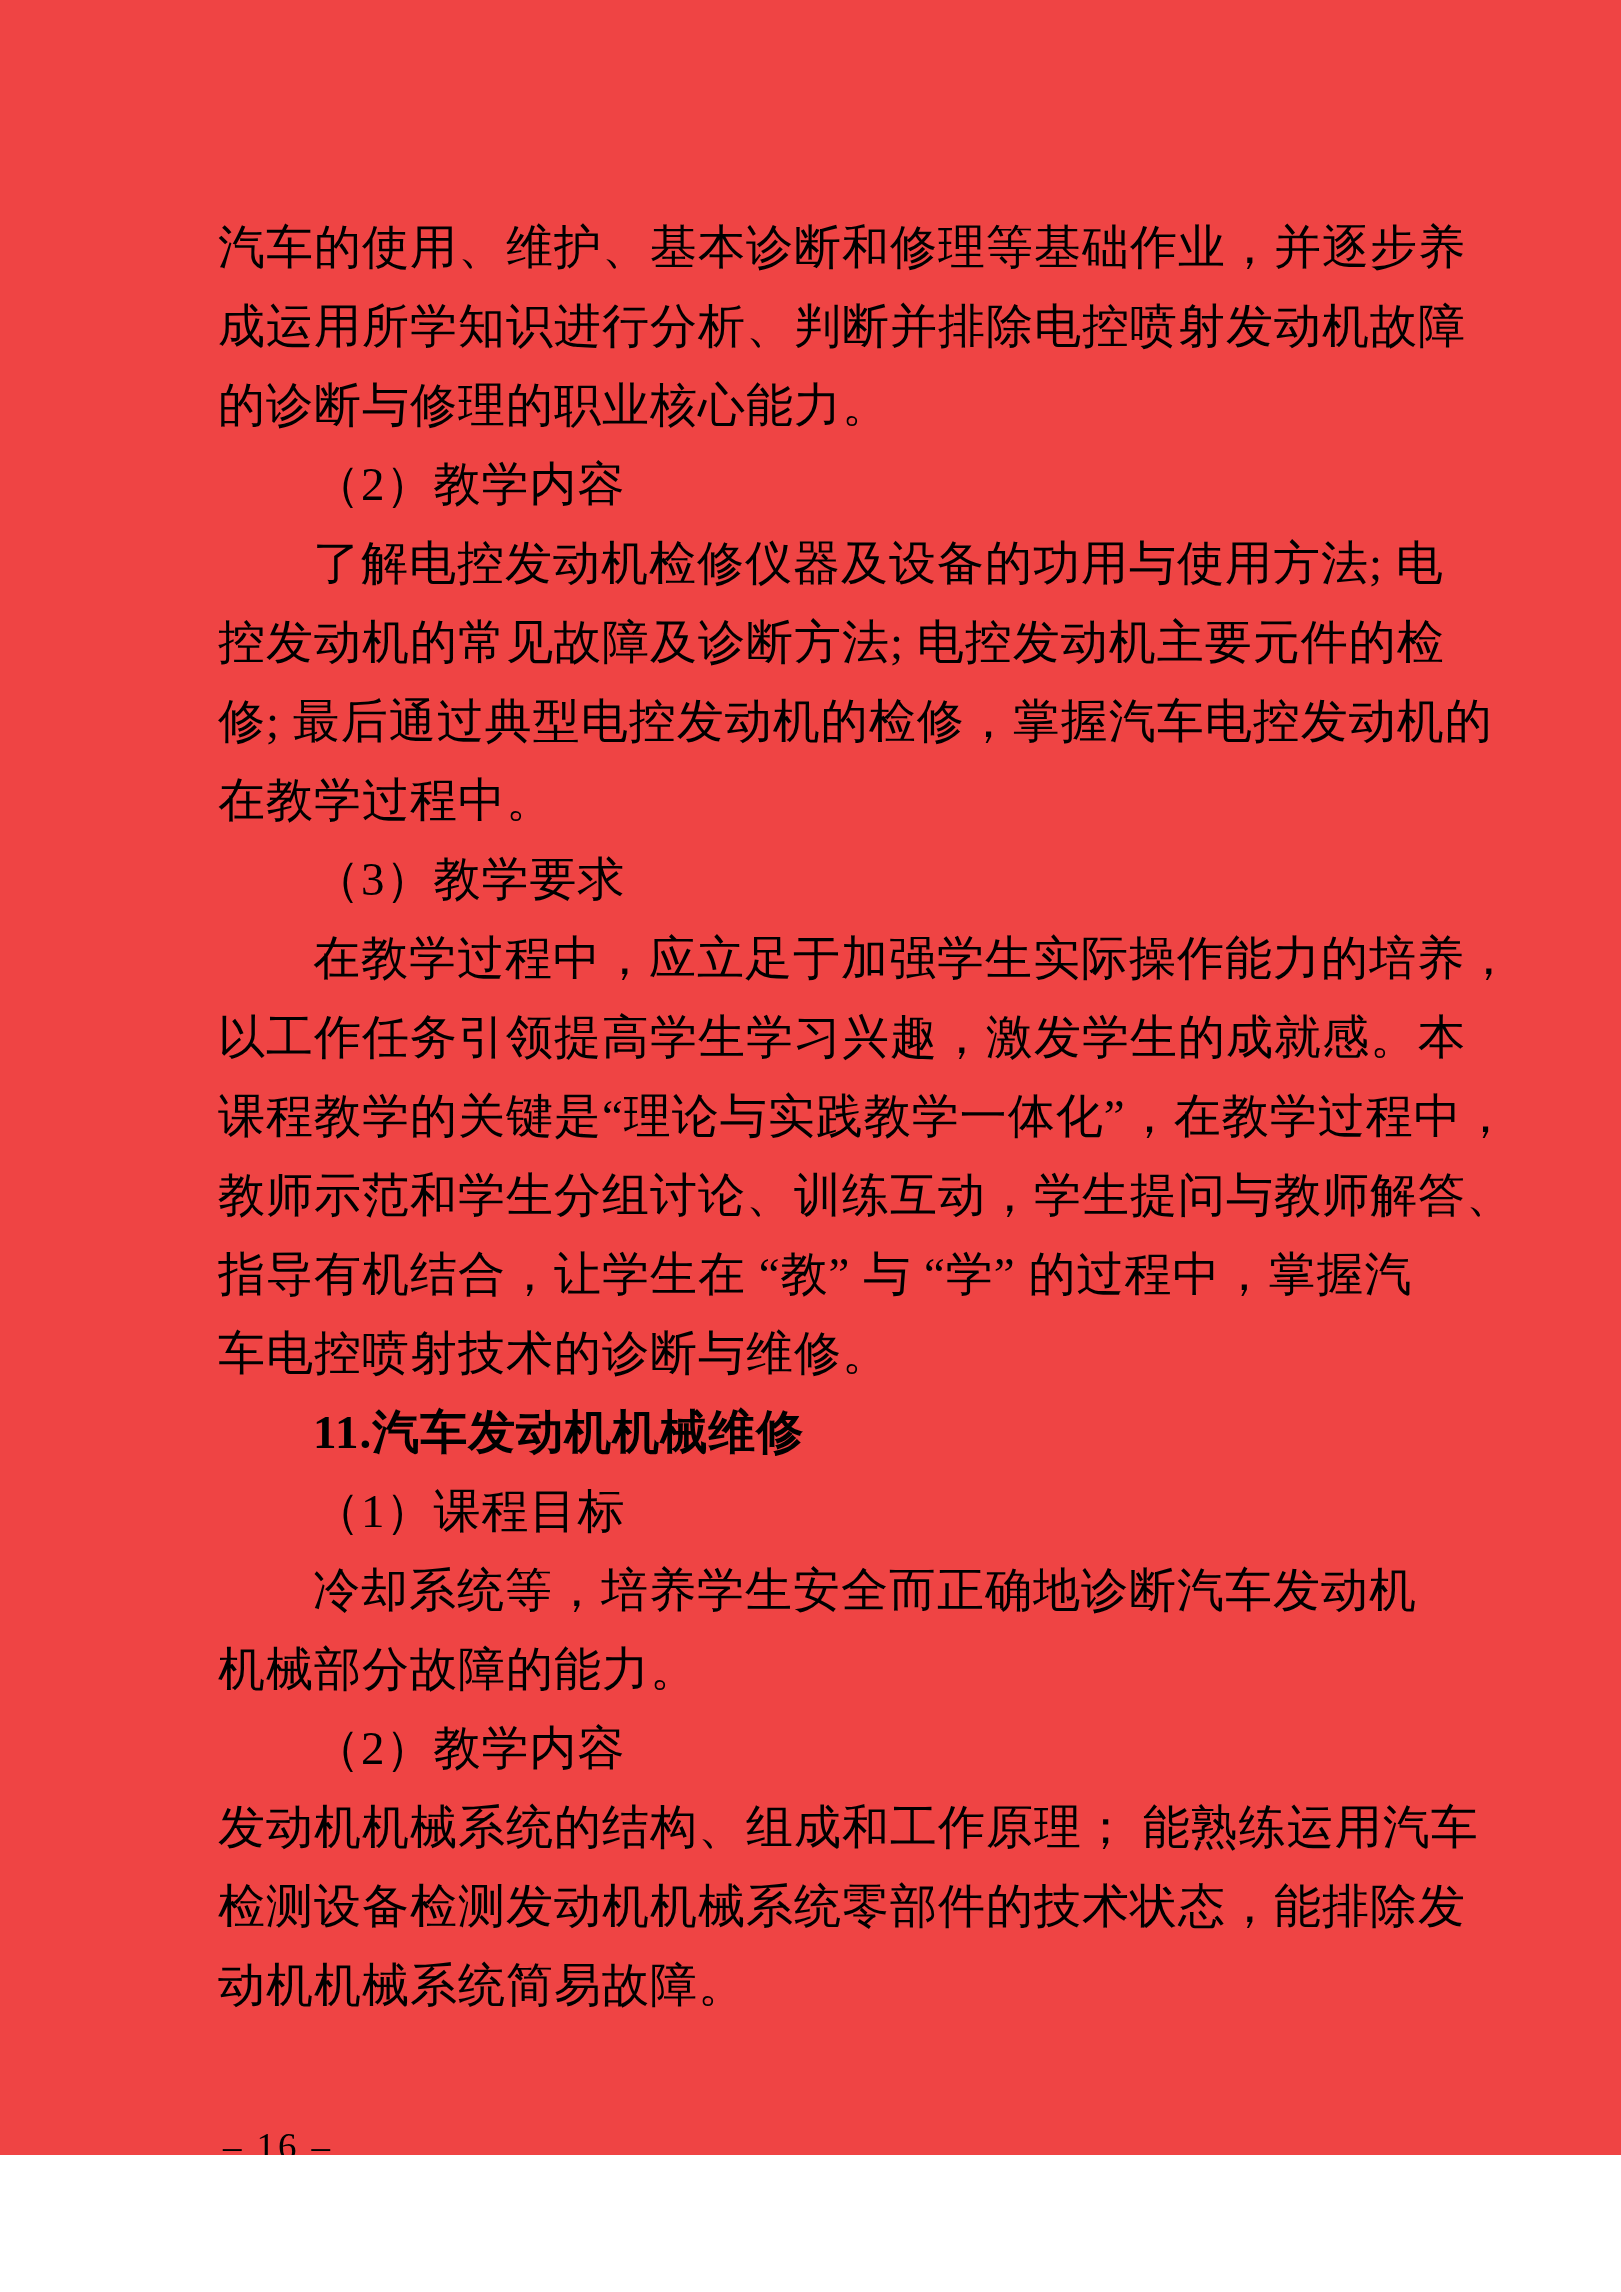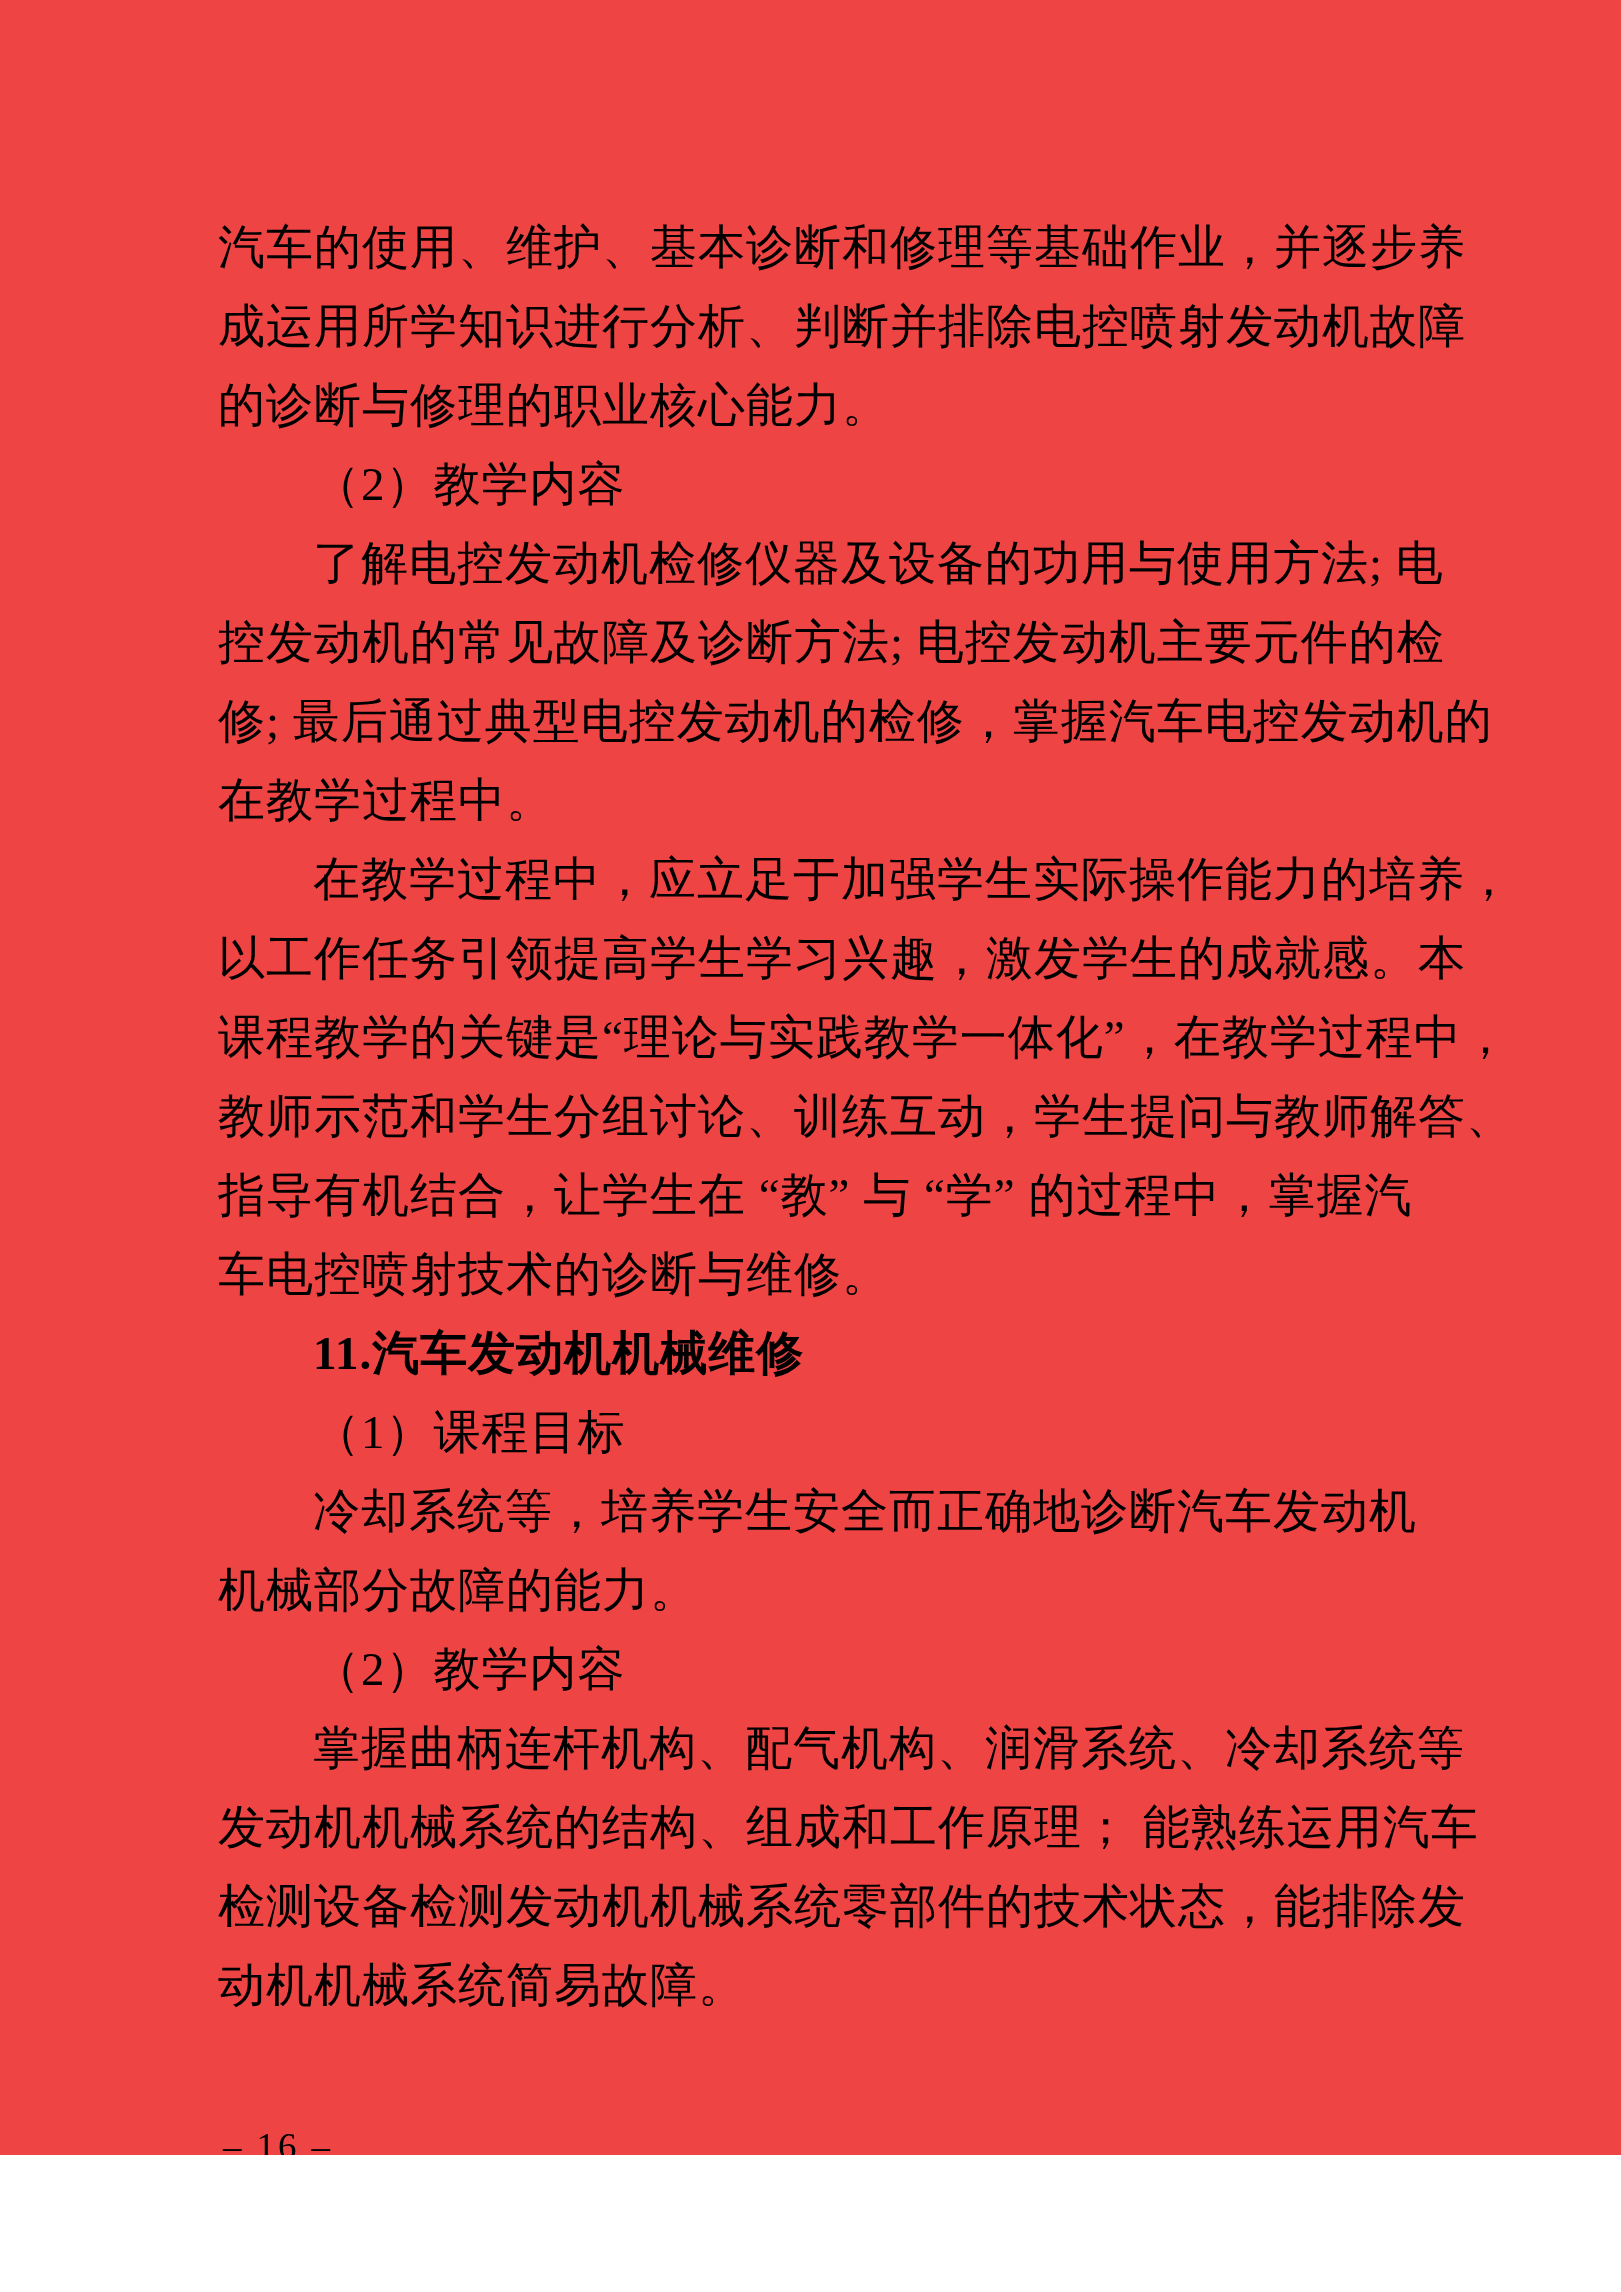--- a/index.html
+++ b/index.html
@@ -53,31 +53,31 @@
 <div class="page">
   <div class="text-block" id="text-block">
       <div class="line">汽车的使用、维护、基本诊断和修理等基础作业，并逐步养</div>
       <div class="line">成运用所学知识进行分析、判断并排除电控喷射发动机故障</div>
       <div class="line">的诊断与修理的职业核心能力。</div>
       <div class="line indent">（2）教学内容</div>
       <div class="line indent">了解电控发动机检修仪器及设备的功用与使用方法; 电</div>
       <div class="line">控发动机的常见故障及诊断方法; 电控发动机主要元件的检</div>
       <div class="line">修; 最后通过典型电控发动机的检修，掌握汽车电控发动机的</div>
       <div class="line">在教学过程中。</div>
+      <div class="line indent">（3）教学要求</div>
       <div class="line indent">在教学过程中，应立足于加强学生实际操作能力的培养，</div>
       <div class="line">以工作任务引领提高学生学习兴趣，激发学生的成就感。本</div>
       <div class="line">课程教学的关键是“理论与实践教学一体化”，在教学过程中，</div>
       <div class="line">教师示范和学生分组讨论、训练互动，学生提问与教师解答、</div>
       <div class="line">指导有机结合，让学生在 “教” 与 “学” 的过程中，掌握汽</div>
       <div class="line">车电控喷射技术的诊断与维修。</div>
       <div class="line indent bold">11.汽车发动机机械维修</div>
       <div class="line indent">（1）课程目标</div>
       <div class="line indent">冷却系统等，培养学生安全而正确地诊断汽车发动机</div>
       <div class="line">机械部分故障的能力。</div>
       <div class="line indent">（2）教学内容</div>
-      <div class="line indent">掌握曲柄连杆机构、配气机构、润滑系统、冷却系统等</div>
       <div class="line">发动机机械系统的结构、组成和工作原理； 能熟练运用汽车</div>
       <div class="line">检测设备检测发动机机械系统零部件的技术状态，能排除发</div>
       <div class="line">动机机械系统简易故障。</div>
     </div>
   <div class="footer">– 16 –</div>
 </div>
 
 
 </body></html>

